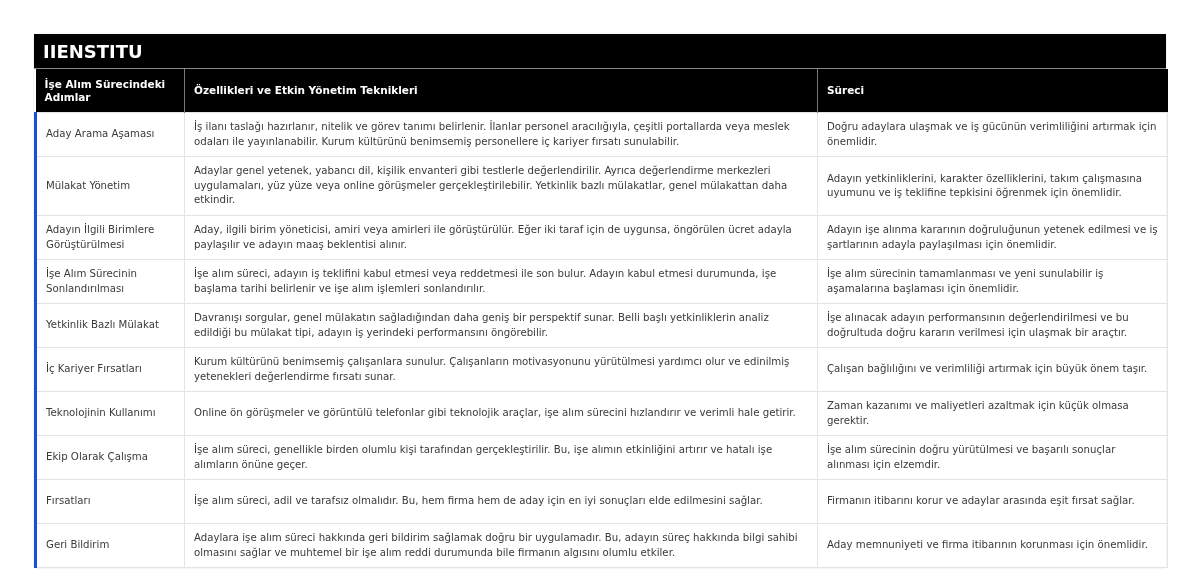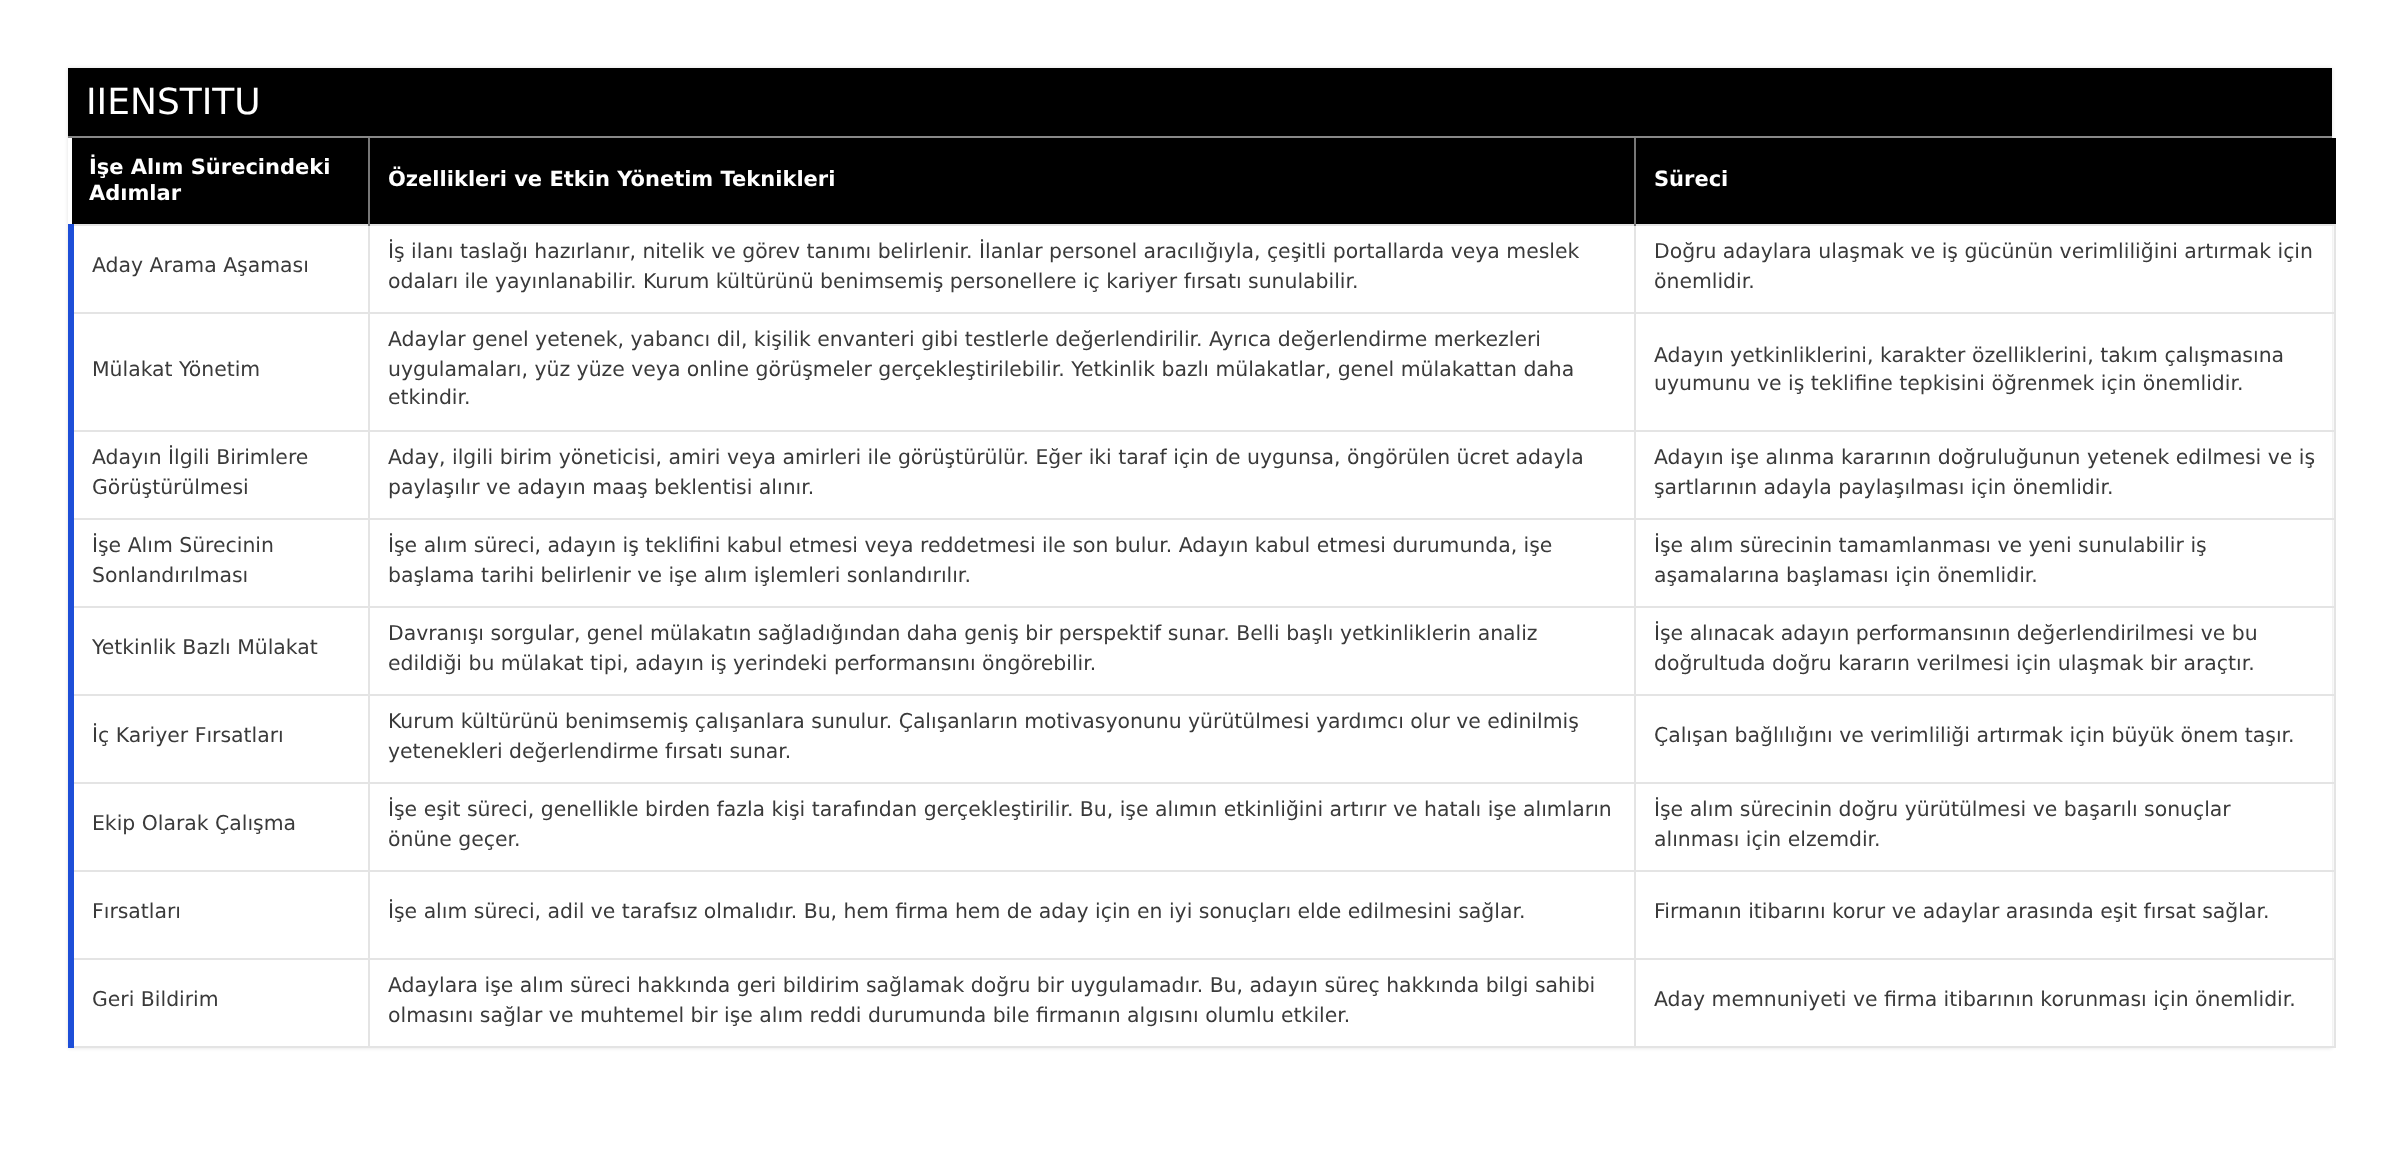--- a/index.html
+++ b/index.html
@@ -21,21 +21,21 @@
       top: 34px;
       width: 1132px;
       box-shadow: 0 0 2px rgba(0,0,0,0.12);
     }
     .title-bar {
       background: #000000;
       color: #ffffff;
       height: 35px;
       line-height: 35px;
       padding-left: 9px;
-      font-weight: normal;
+      font-weight: bold;
       font-size: 18px;
       border-bottom: 1px solid #888888;
       box-sizing: border-box;
     }
     table {
       width: 1132px;
       border-collapse: collapse;
       table-layout: fixed;
     }
     col.c1 { width: 149px; }
@@ -113,22 +113,27 @@
         <td>Yetkinlik Bazlı Mülakat</td>
         <td>Davranışı sorgular, genel mülakatın sağladığından daha geniş bir perspektif sunar. Belli başlı yetkinliklerin analiz edildiği bu mülakat tipi, adayın iş yerindeki performansını öngörebilir.</td>
         <td>İşe alınacak adayın performansının değerlendirilmesi ve bu doğrultuda doğru kararın verilmesi için ulaşmak bir araçtır.</td>
       </tr>
       <tr class="h2">
         <td>İç Kariyer Fırsatları</td>
         <td>Kurum kültürünü benimsemiş çalışanlara sunulur. Çalışanların motivasyonunu yürütülmesi yardımcı olur ve edinilmiş yetenekleri değerlendirme fırsatı sunar.</td>
         <td>Çalışan bağlılığını ve verimliliği artırmak için büyük önem taşır.</td>
       </tr>
       <tr class="h2">
+        <td>Teknolojinin Kullanımı</td>
+        <td>Online ön görüşmeler ve görüntülü telefonlar gibi teknolojik araçlar, işe alım sürecini hızlandırır ve verimli hale getirir.</td>
+        <td>Zaman kazanımı ve maliyetleri azaltmak için küçük olmasa gerektir.</td>
+      </tr>
+      <tr class="h2">
         <td>Ekip Olarak Çalışma</td>
-        <td>İşe eşit süreci, genellikle birden fazla kişi tarafından gerçekleştirilir. Bu, işe alımın etkinliğini artırır ve hatalı işe alımların önüne geçer.</td>
+        <td>İşe alım süreci, genellikle birden olumlu kişi tarafından gerçekleştirilir. Bu, işe alımın etkinliğini artırır ve hatalı işe alımların önüne geçer.</td>
         <td>İşe alım sürecinin doğru yürütülmesi ve başarılı sonuçlar alınması için elzemdir.</td>
       </tr>
       <tr class="h1">
         <td>Fırsatları</td>
         <td>İşe alım süreci, adil ve tarafsız olmalıdır. Bu, hem firma hem de aday için en iyi sonuçları elde edilmesini sağlar.</td>
         <td>Firmanın itibarını korur ve adaylar arasında eşit fırsat sağlar.</td>
       </tr>
       <tr class="h2">
         <td>Geri Bildirim</td>
         <td>Adaylara işe alım süreci hakkında geri bildirim sağlamak doğru bir uygulamadır. Bu, adayın süreç hakkında bilgi sahibi olmasını sağlar ve muhtemel bir işe alım reddi durumunda bile firmanın algısını olumlu etkiler.</td>

